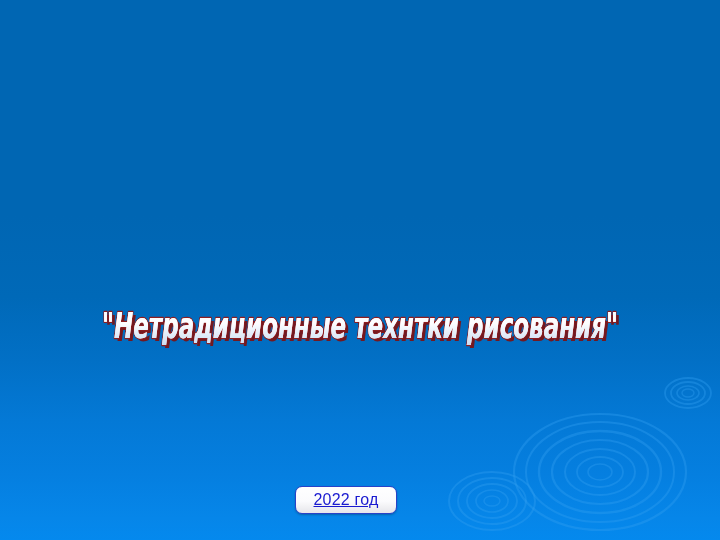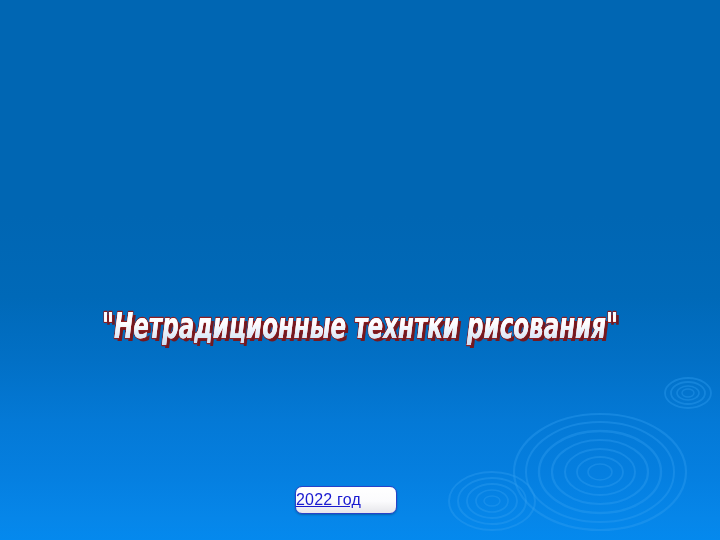--- a/index.html
+++ b/index.html
@@ -92,21 +92,21 @@
     left: 295px;
     top: 486px;
     width: 102px;
     height: 28px;
     box-sizing: border-box;
     border: 1px solid #2942c8;
     border-radius: 7px;
     background: linear-gradient(to bottom, #ffffff 0%, #fbfbfd 55%, #e6e6ea 100%);
     display: flex;
     align-items: center;
-    justify-content: flex-start;
+    justify-content: center;
     cursor: pointer;
     box-shadow: 0 1px 2px rgba(0,0,0,0.25);
   }
   .year-button-label {
     font-family: "Liberation Sans", sans-serif;
     font-size: 16px;
     color: #1a1ad0;
     text-decoration: underline;
     white-space: nowrap;
     letter-spacing: 0.2px;

